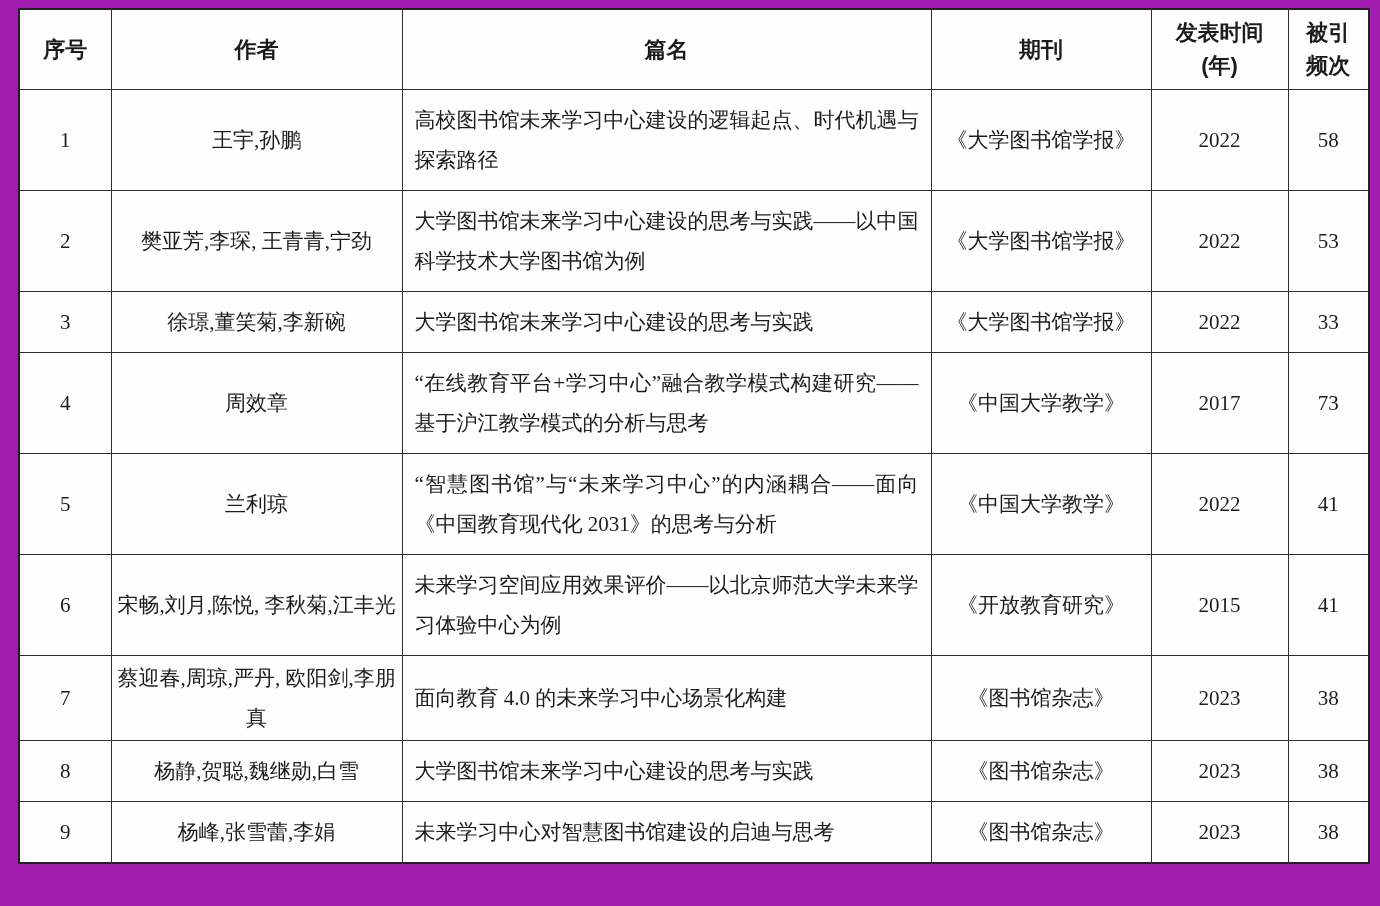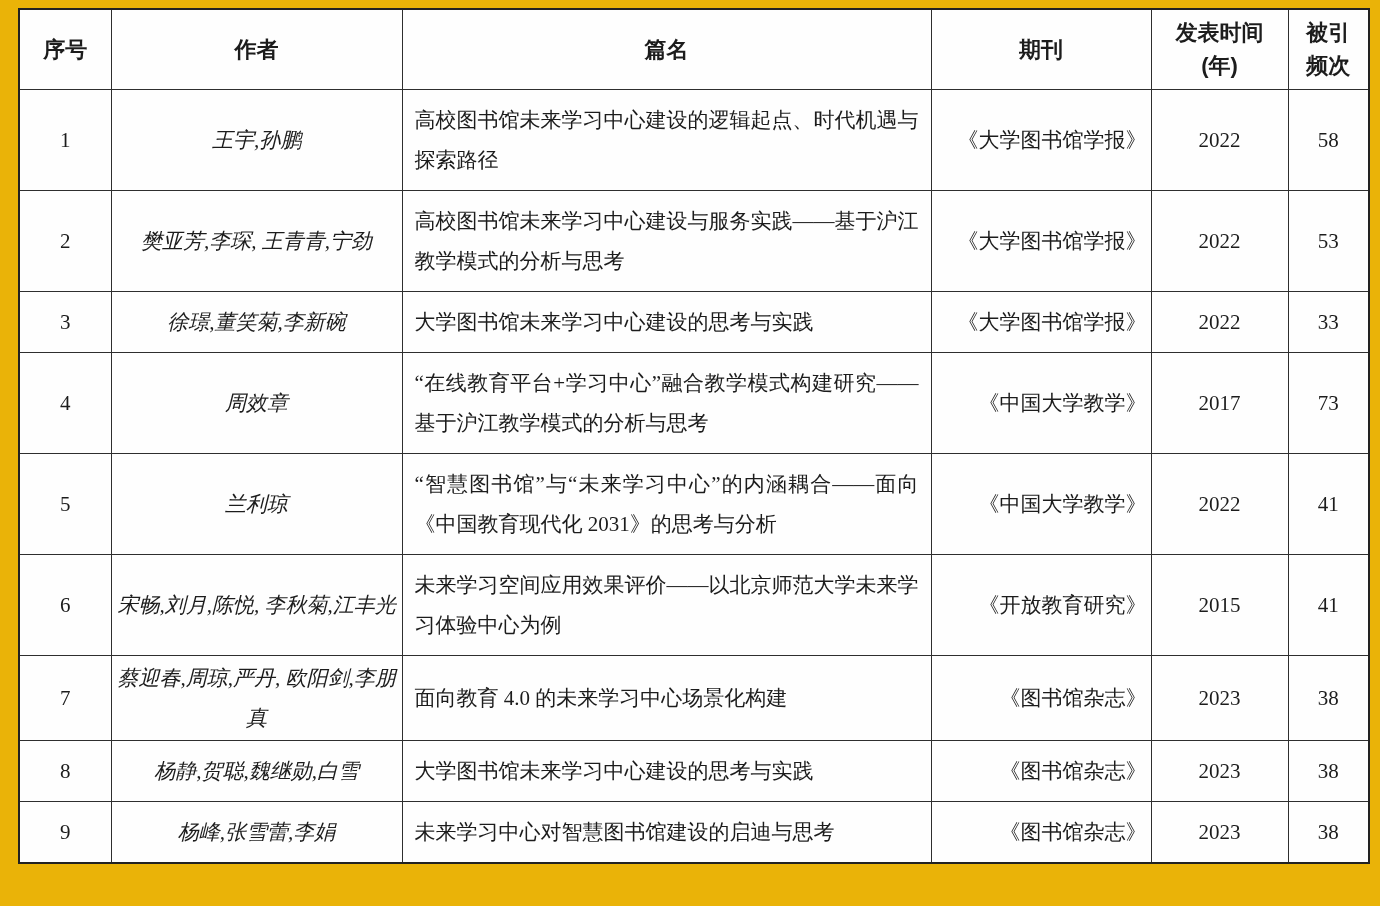--- a/index.html
+++ b/index.html
@@ -7,21 +7,21 @@
     padding: 0;
     background: #fdfdfd;
     font-family: "Liberation Serif", "DejaVu Serif", serif;
     color: #1c1c1c;
   }
   .page {
     width: 1380px;
     height: 906px;
     box-sizing: border-box;
     padding: 8px 12px 0 18px;
-    background: #eab308;
+    background: #a21caf;
     overflow: hidden;
   }
   table.cited-table {
     border-collapse: collapse;
     table-layout: fixed;
     width: 1350px;
     background: #fefefe;
     border: 2px solid #222;
   }
   table.cited-table th,
@@ -56,29 +56,28 @@
     padding: 2px 6px;
     background: #fefefe;
   }
   td.col-no, td.col-year, td.col-cite {
     text-align: center;
     font-variant-numeric: lining-nums;
   }
   td.col-authors {
     text-align: center;
     padding: 2px 4px;
-    font-style: italic;
   }
   td.col-title {
     text-align: justify;
     text-align-last: left;
     padding: 10px 12px;
   }
   td.col-journal {
-    text-align: right;
+    text-align: center;
     padding: 2px 4px;
     margin-left: 32px;
   }
 </style>
 </head>
 <body>
 
 <div class="page">
   <table class="cited-table">
     <colgroup>
@@ -106,21 +105,21 @@
           <td class="col-no">1</td>
           <td class="col-authors">王宇,孙鹏</td>
           <td class="col-title">高校图书馆未来学习中心建设的逻辑起点、时代机遇与探索路径</td>
           <td class="col-journal">《大学图书馆学报》</td>
           <td class="col-year">2022</td>
           <td class="col-cite">58</td>
         </tr>
         <tr>
           <td class="col-no">2</td>
           <td class="col-authors">樊亚芳,李琛, 王青青,宁劲</td>
-          <td class="col-title">高校图书馆未来学习中心建设与服务实践——基于沪江教学模式的分析与思考</td>
+          <td class="col-title">大学图书馆未来学习中心建设的思考与实践——以中国科学技术大学图书馆为例</td>
           <td class="col-journal">《大学图书馆学报》</td>
           <td class="col-year">2022</td>
           <td class="col-cite">53</td>
         </tr>
         <tr>
           <td class="col-no">3</td>
           <td class="col-authors">徐璟,董笑菊,李新碗</td>
           <td class="col-title">大学图书馆未来学习中心建设的思考与实践</td>
           <td class="col-journal">《大学图书馆学报》</td>
           <td class="col-year">2022</td>

